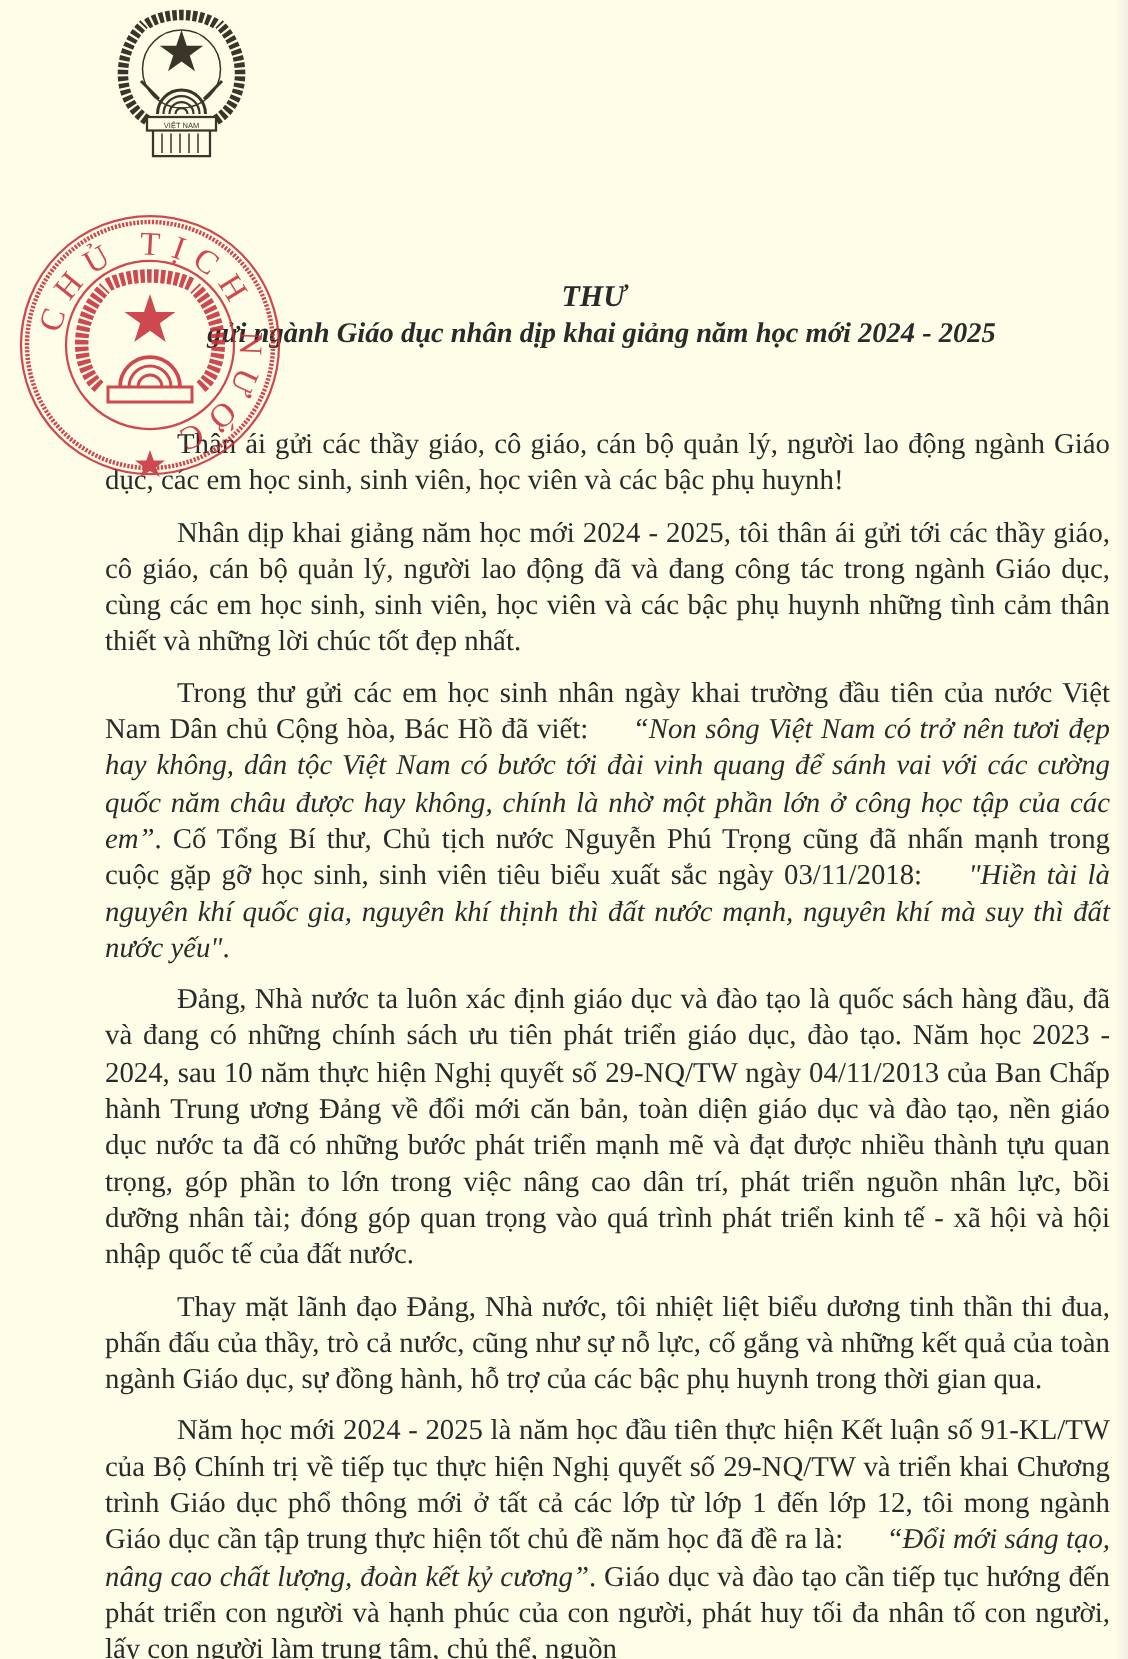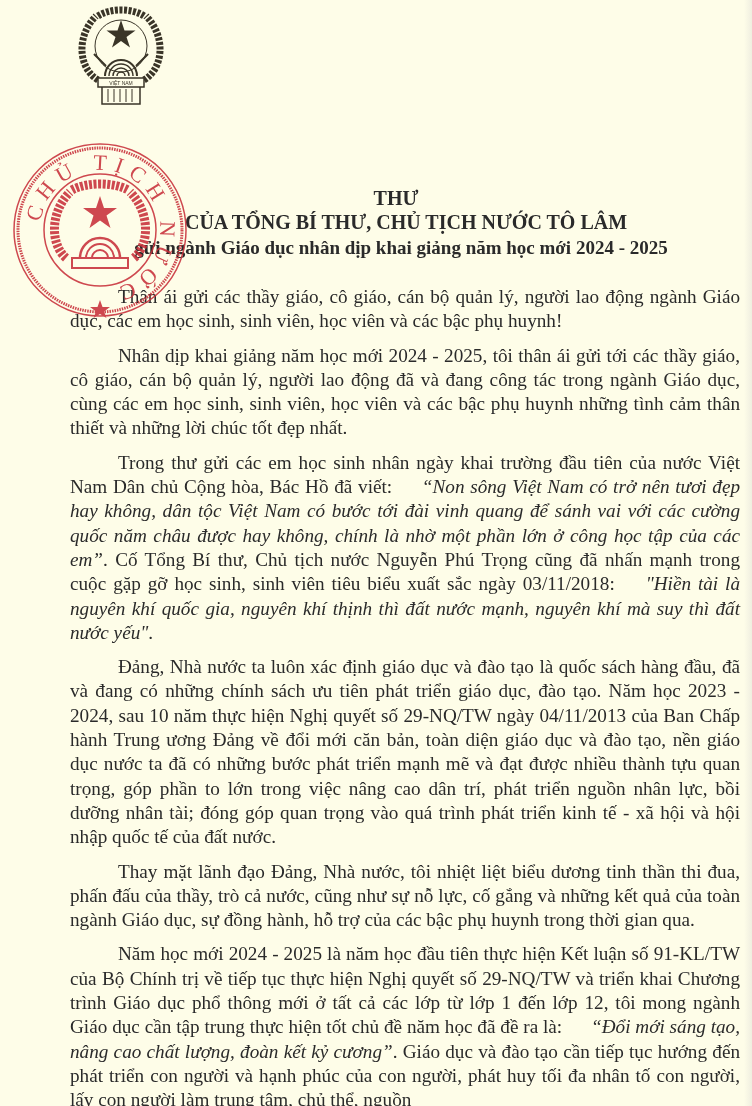--- a/index.html
+++ b/index.html
@@ -52,20 +52,21 @@
       color: #2a2a2a;
     }
     .title-block {
       position: absolute;
       left: 0;
       top: 186px;
       width: 752px;
       text-align: center;
       font-weight: bold;
       z-index: 1;
+      font-style: italic;
     }
     .title-1 {
       font-size: 20px;
       line-height: 24px;
       margin-left: 40px;
     }
     .title-2 {
       font-size: 20px;
       line-height: 25px;
       margin-left: 60px;
@@ -150,21 +151,20 @@
       <path d="M82 118 A8 8 0 0 1 98 118" stroke-width="2"></path>
     </g>
     <polygon points="90,56 94,68 107,68 96.5,75.5 100.5,88 90,80.5 79.5,88 83.5,75.5 73,68 86,68" fill="#c8303a"></polygon>
     <rect x="62" y="118" width="56" height="10" fill="none" stroke="#c8303a" stroke-width="2"></rect>
     <polygon points="90,160 92.5,167 100,167 94,171.5 96.5,178 90,174 83.5,178 86,171.5 80,167 87.5,167" fill="#c8303a"></polygon>
   </svg>
 
 
   <div class="title-block">
     <div class="title-1">THƯ</div>
-    <div class="title-2">CỦA TỔNG BÍ THƯ, CHỦ TỊCH NƯỚC TÔ LÂM</div>
     <div class="title-3">gửi ngành Giáo dục nhân dịp khai giảng năm học mới 2024 - 2025</div>
   </div>
 
   <div class="body-text">
     <p class="greeting">Thân ái gửi các thầy giáo, cô giáo, cán bộ quản lý, người lao động ngành Giáo dục, các em học sinh, sinh viên, học viên và các bậc phụ huynh!</p>
 
     <p>Nhân dịp khai giảng năm học mới 2024 - 2025, tôi thân ái gửi tới các thầy giáo, cô giáo, cán bộ quản lý, người lao động đã và đang công tác trong ngành Giáo dục, cùng các em học sinh, sinh viên, học viên và các bậc phụ huynh những tình cảm thân thiết và những lời chúc tốt đẹp nhất.</p>
 
     <p><span>Trong thư gửi các em học sinh nhân ngày khai trường đầu tiên của nước Việt Nam Dân chủ Cộng hòa, Bác Hồ đã viết: </span><span class="it">“Non sông Việt Nam có trở nên tươi đẹp hay không, dân tộc Việt Nam có bước tới đài vinh quang để sánh vai với các cường quốc năm châu được hay không, chính là nhờ một phần lớn ở công học tập của các em”</span><span>. Cố Tổng Bí thư, Chủ tịch nước Nguyễn Phú Trọng cũng đã nhấn mạnh trong cuộc gặp gỡ học sinh, sinh viên tiêu biểu xuất sắc ngày 03/11/2018: </span><span class="it">"Hiền tài là nguyên khí quốc gia, nguyên khí thịnh thì đất nước mạnh, nguyên khí mà suy thì đất nước yếu"</span><span>.</span></p>
 

